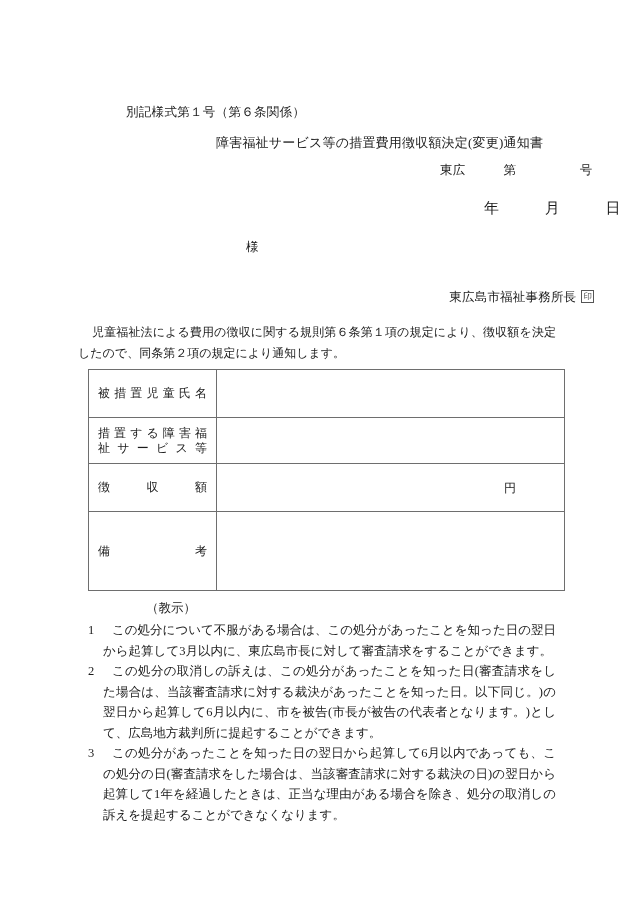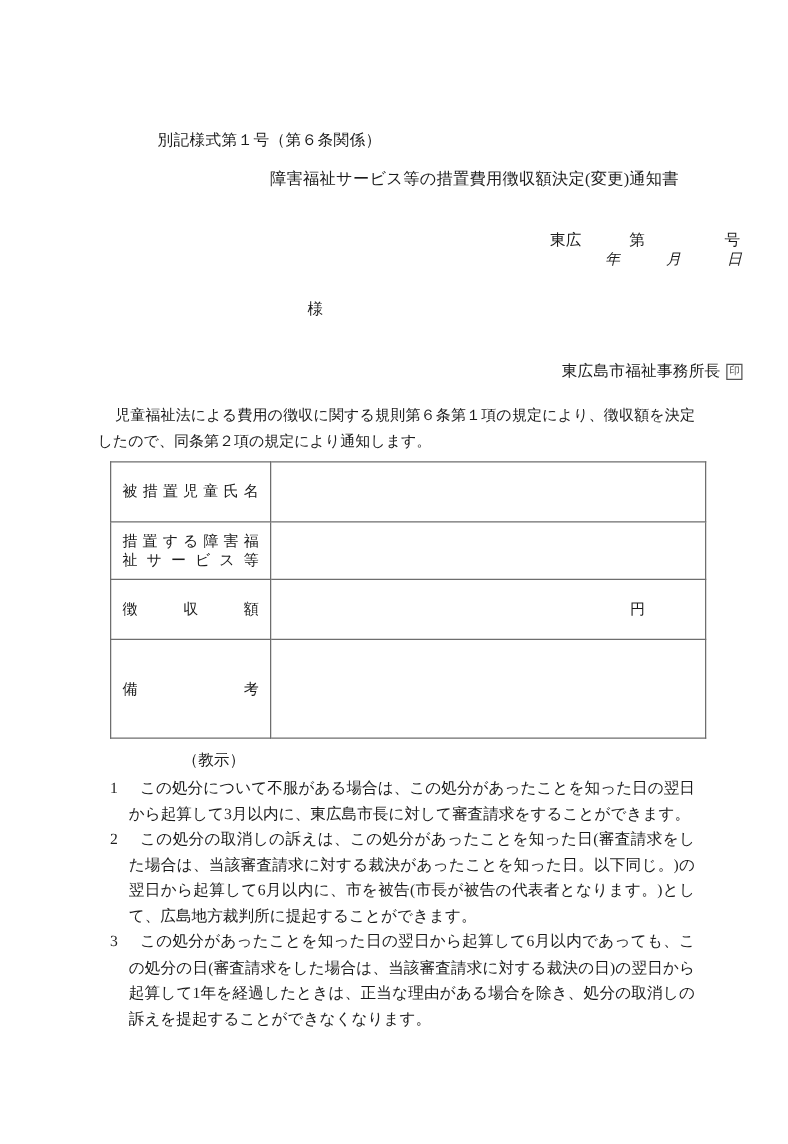--- a/index.html
+++ b/index.html
@@ -37,30 +37,29 @@
     left: 168px;
     top: 134px;
     font-size: 13px;
     letter-spacing: 0.2px;
     font-family: Liberation Serif, serif;
   }
 
   
   .docnum {
     left: 392px;
-    top: 184px;
+    top: 162px;
     font-size: 12.5px;
     letter-spacing: 0.2px;
   }
   .docdate {
     left: 436px;
     top: 199px;
-    font-size: 12px;
-    letter-spacing: 0.2px;
-    font-style: italic;
+    font-size: 15px;
+    letter-spacing: 0.2px;
   }
 
   
   .addressee {
     left: 198px;
     top: 239px;
     font-size: 12.5px;
   }
 
   

